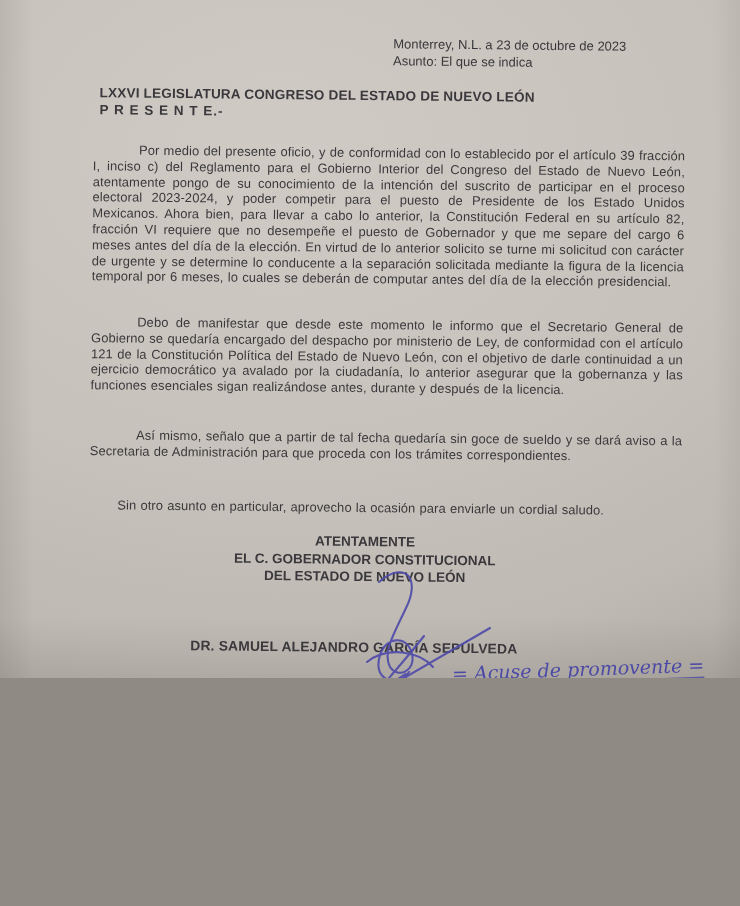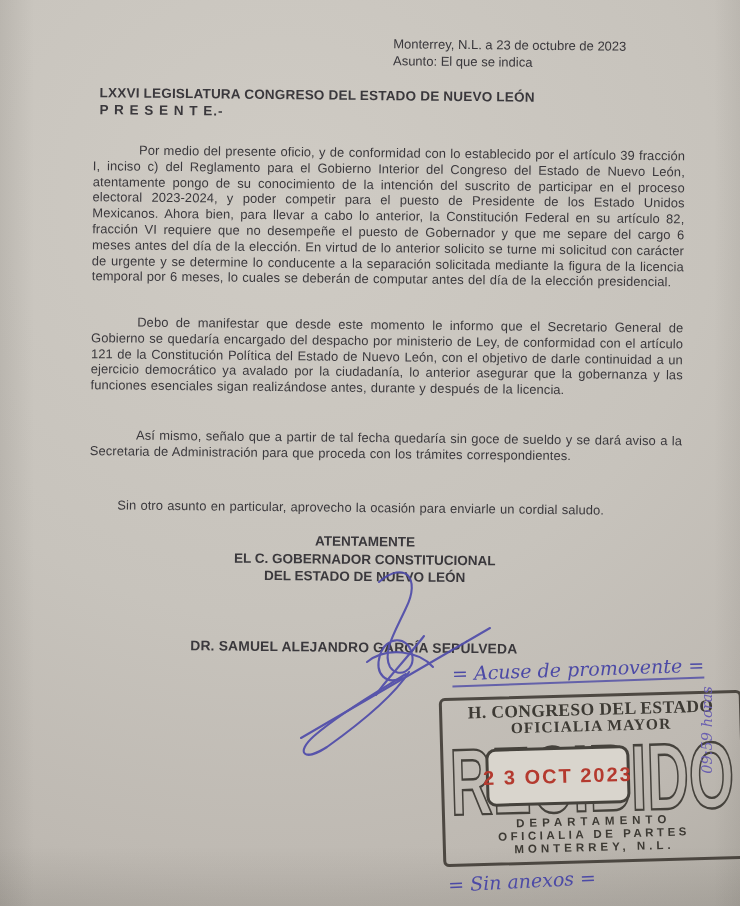--- a/index.html
+++ b/index.html
@@ -1,17 +1,17 @@
 <!DOCTYPE html>
 <html><head>
 <meta charset="utf-8">
 <style>
   html,body{margin:0;padding:0;background:#8f8b84;}
   .page{
-    position:relative;width:740px;height:906px;overflow:hidden;
+    position:relative;width:740px;height:678px;overflow:hidden;
     font-family:"Liberation Sans",sans-serif;color:#3a383c;
     background:
       linear-gradient(90deg, rgba(55,50,45,0.10) 0px, rgba(55,50,45,0) 34px),
       linear-gradient(270deg, rgba(55,50,45,0.07) 0px, rgba(55,50,45,0) 26px),
       linear-gradient(0deg, rgba(55,50,45,0.10) 0px, rgba(55,50,45,0) 60px),
       radial-gradient(140% 110% at 38% 22%, #cfcbc4 0%, #c7c3bc 42%, #beb9b2 68%, #aba79f 92%, #a19d95 100%);
   }
   .abs{position:absolute;}
   .letter{position:absolute;left:0;top:0;width:740px;height:906px;transform:rotate(0.6deg);transform-origin:80px 60px;}
   .dateblock{left:393px;top:32px;font-size:13px;line-height:17px;}

